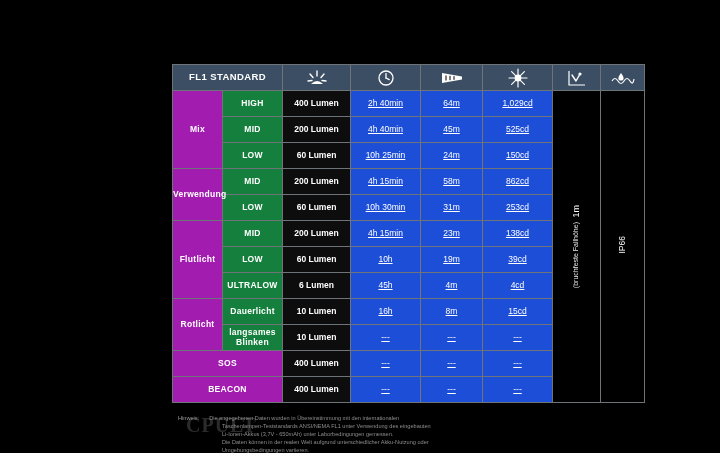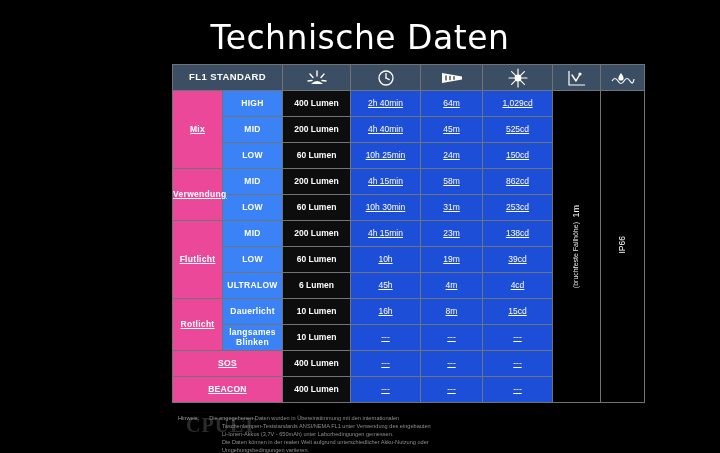--- a/index.html
+++ b/index.html
@@ -56,29 +56,28 @@
     height: 30px;
   }
   .hdr td.first {
     background: #3c4e63;
     font-size: 9.5px;
     font-weight: bold;
     letter-spacing: 0.4px;
   }
   
   td.group {
-    background: #ec4899;
+    background: #a21caf;
     font-size: 9px;
     font-weight: bold;
     letter-spacing: 0.3px;
-    text-decoration: underline;
   }
   
   td.level {
-    background: #3b82f6;
+    background: #15803d;
     font-size: 8px;
     font-weight: bold;
     letter-spacing: 0.3px;
   }
   
   td.lumen {
     background: #0d0d0d;
     font-size: 8.5px;
     font-weight: bold;
     margin-top: 48px;
@@ -136,21 +135,20 @@
     font-weight: bold;
     font-family: Liberation Serif, serif;
     pointer-events: none;
   }
 </style>
 </head>
 <body>
 
 <div id="page">
 
-  <div class="title">Technische Daten</div>
 
   <div class="table-wrap">
     <table class="spec">
       <colgroup>
         <col style="width:50px">
         <col style="width:60px">
         <col style="width:68px">
         <col style="width:70px">
         <col style="width:62px">
         <col style="width:70px">

